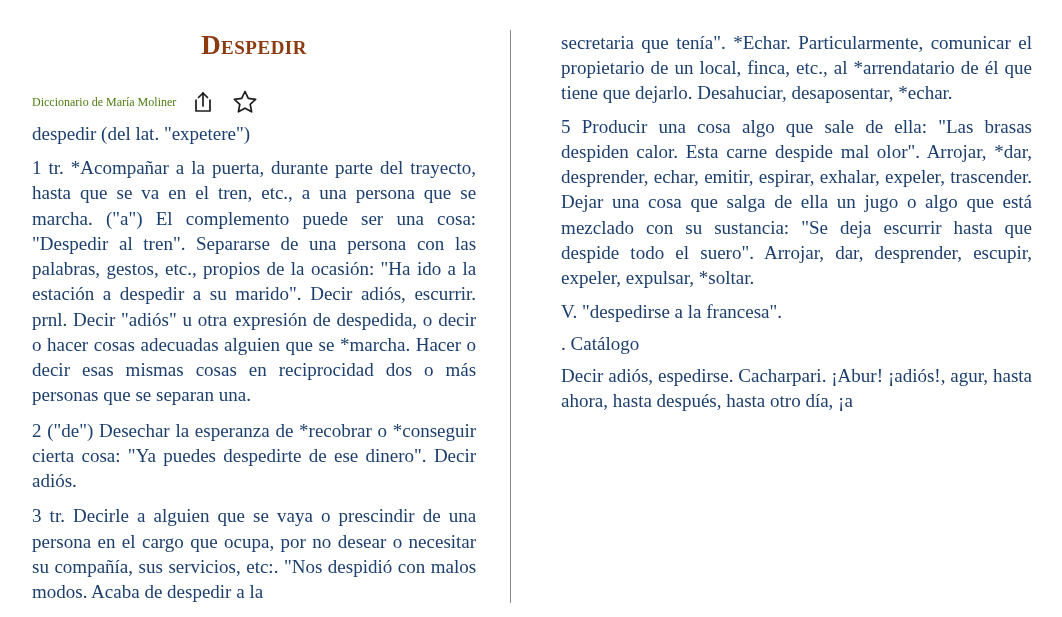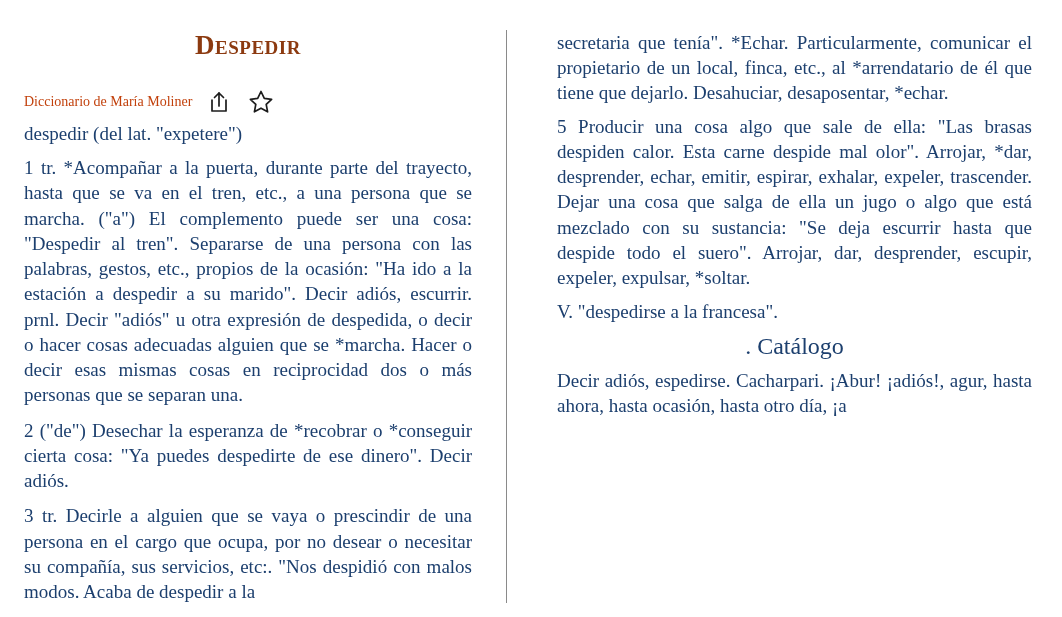--- a/index.html
+++ b/index.html
@@ -24,20 +24,21 @@
     flex-direction: row;
     height: 617px;
     box-sizing: border-box;
   }
   .col {
     box-sizing: border-box;
   }
   .col-left {
     width: 506px;
     padding: 22px 34px 10px 24px;
+    margin-left: 8px;
   }
   .divider {
     width: 1px;
     background: #8a8a8a;
     margin: 30px 0 14px 0;
     flex: 0 0 1px;
   }
   .col-right {
     width: 555px;
     padding: 30px 30px 10px 50px;
@@ -53,22 +54,22 @@
     font-variant: small-caps;
   }
   .source-row {
     display: flex;
     align-items: center;
     margin-top: 26px;
     margin-bottom: 2px;
     height: 30px;
   }
   .source-label {
-    color: #c2410c;
-    font-size: 14px;
+    color: #4d7c0f;
+    font-size: 12px;
     font-family: "Liberation Serif", serif;
     white-space: nowrap;
   }
   .icon-btn {
     display: inline-flex;
     align-items: center;
     justify-content: center;
     width: 30px;
     height: 30px;
     margin-left: 12px;
@@ -92,24 +93,23 @@
     font-family: "Liberation Serif", serif;
     hyphens: none;
   }
   .col-right p.sense {
     font-size: 19px;
     line-height: 1.32;
     margin-bottom: 9px;
   }
   .catalog-line {
     color: #1c3f6e;
-    font-size: 24px;
+    font-size: 19px;
     margin: 0 0 8px 0;
     font-family: "Liberation Serif", serif;
-    text-align: center;
   }
 </style>
 </head>
 <body>
 
 <div class="page">
   <div class="columns">
 
     <div class="col col-left">
       <div class="headword">Despedir</div>
@@ -139,17 +139,17 @@
       <p class="sense">3 tr. Decirle a alguien que se vaya o prescindir de una persona en el cargo que ocupa, por no desear o necesitar su compañía, sus servicios, etc:. "Nos despidió con malos modos. Acaba de despedir a la</p>
     </div>
 
     <div class="divider"></div>
 
     <div class="col col-right">
       <p class="sense">secretaria que tenía". *Echar. Particularmente, comunicar el propietario de un local, finca, etc., al *arrendatario de él que tiene que dejarlo. Desahuciar, desaposentar, *echar.</p>
       <p class="sense">5 Producir una cosa algo que sale de ella: "Las brasas despiden calor. Esta carne despide mal olor". Arrojar, *dar, desprender, echar, emitir, espirar, exhalar, expeler, trascender. Dejar una cosa que salga de ella un jugo o algo que está mezclado con su sustancia: "Se deja escurrir hasta que despide todo el suero". Arrojar, dar, desprender, escupir, expeler, expulsar, *soltar.</p>
       <p class="sense">V. "despedirse a la francesa".</p>
       <p class="catalog-line">. Catálogo</p>
-      <p class="sense">Decir adiós, espedirse. Cacharpari. ¡Abur! ¡adiós!, agur, hasta ahora, hasta ocasión, hasta otro día, ¡a</p>
+      <p class="sense">Decir adiós, espedirse. Cacharpari. ¡Abur! ¡adiós!, agur, hasta ahora, hasta después, hasta otro día, ¡a</p>
     </div>
 
   </div>
 </div>
 
 </body></html>

